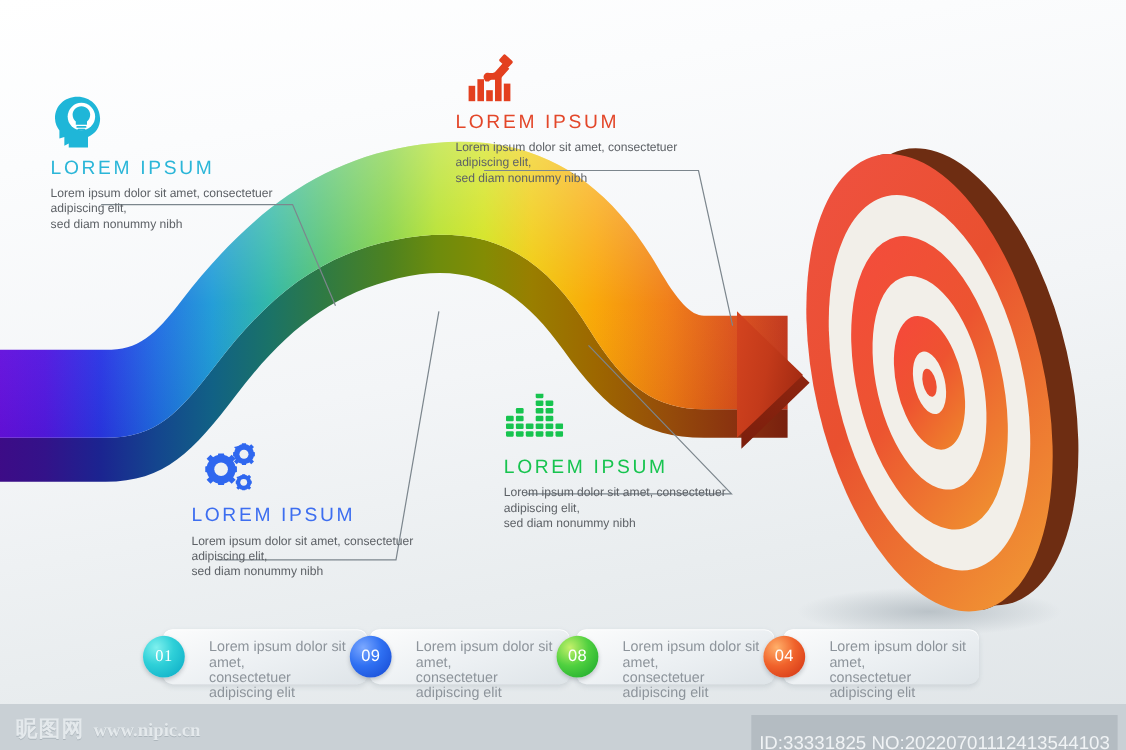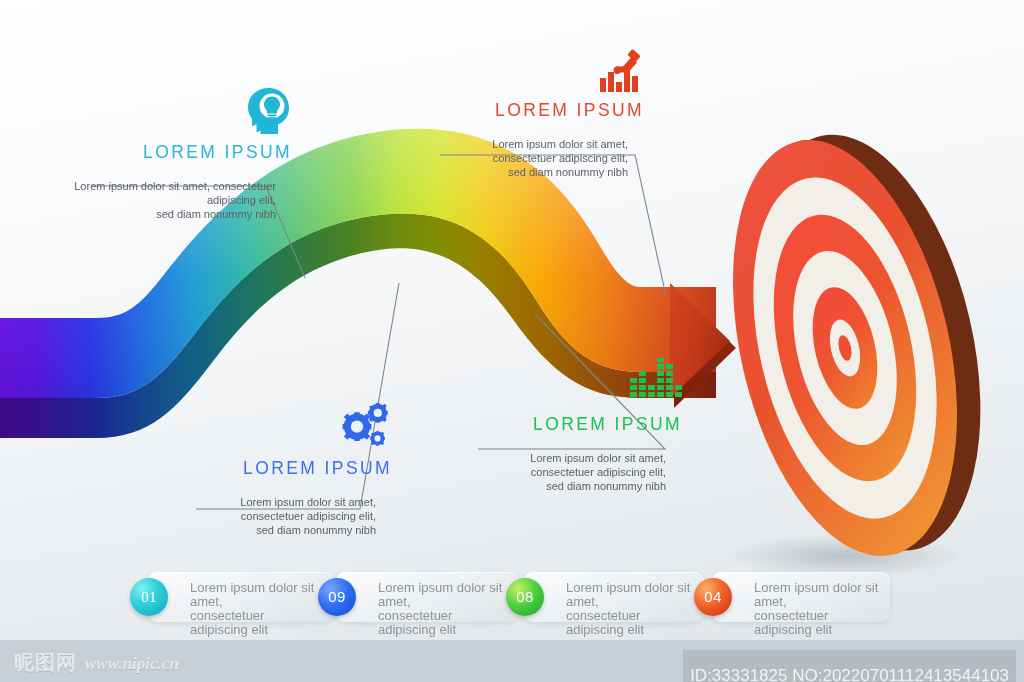--- a/index.html
+++ b/index.html
@@ -27,39 +27,39 @@
   .art {
     position: absolute;
     left: 0; top: 0;
     width: 1024px;
     height: 640px;
   }
 
   
   .block {
     position: absolute;
-    text-align: right;
+    text-align: left;
   }
   .block .icon-wrap {
     display: block;
     height: 52px;
     margin-bottom: 4px;
   }
   .block .title {
     font-size: 17.5px;
     letter-spacing: 2.4px;
     font-weight: 400;
     margin: 0 0 6px 0;
     white-space: nowrap;
   }
   .block .desc {
     font-size: 11px;
     line-height: 14px;
     color: #5d6166;
-    margin: 16px;
+    margin: 0;
     white-space: pre-line;
   }
 
   #block-1 { left: 46px;  top: 86px;  width: 246px; }
   #block-1 .title { color: #2bb6d8; }
   #block-2 { left: 414px; top: 44px;  width: 230px; }
   #block-2 .title { color: #e3472a; }
   #block-3 { left: 174px; top: 402px; width: 218px; }
   #block-3 .title { color: #3d6ef0; }
   #block-4 { left: 458px; top: 358px; width: 224px; }
@@ -135,21 +135,20 @@
   #wm-cn {
     font-family: "DejaVu Sans", sans-serif;
     font-size: 20px;
     font-weight: 700;
     letter-spacing: 1px;
     color: #e4e9ec;
     text-shadow: 0 1px 0 rgba(150,160,168,0.55);
   }
   #wm-url {
     font-family: "Liberation Serif", serif;
-    font-style: italic;
     font-size: 17px;
     font-weight: 700;
     color: #e4e9ec;
     text-shadow: 0 1px 0 rgba(150,160,168,0.55);
   }
   #wm-id {
     position: absolute;
     right: 8px;
     top: 10px;
     padding: 16px 7px;

